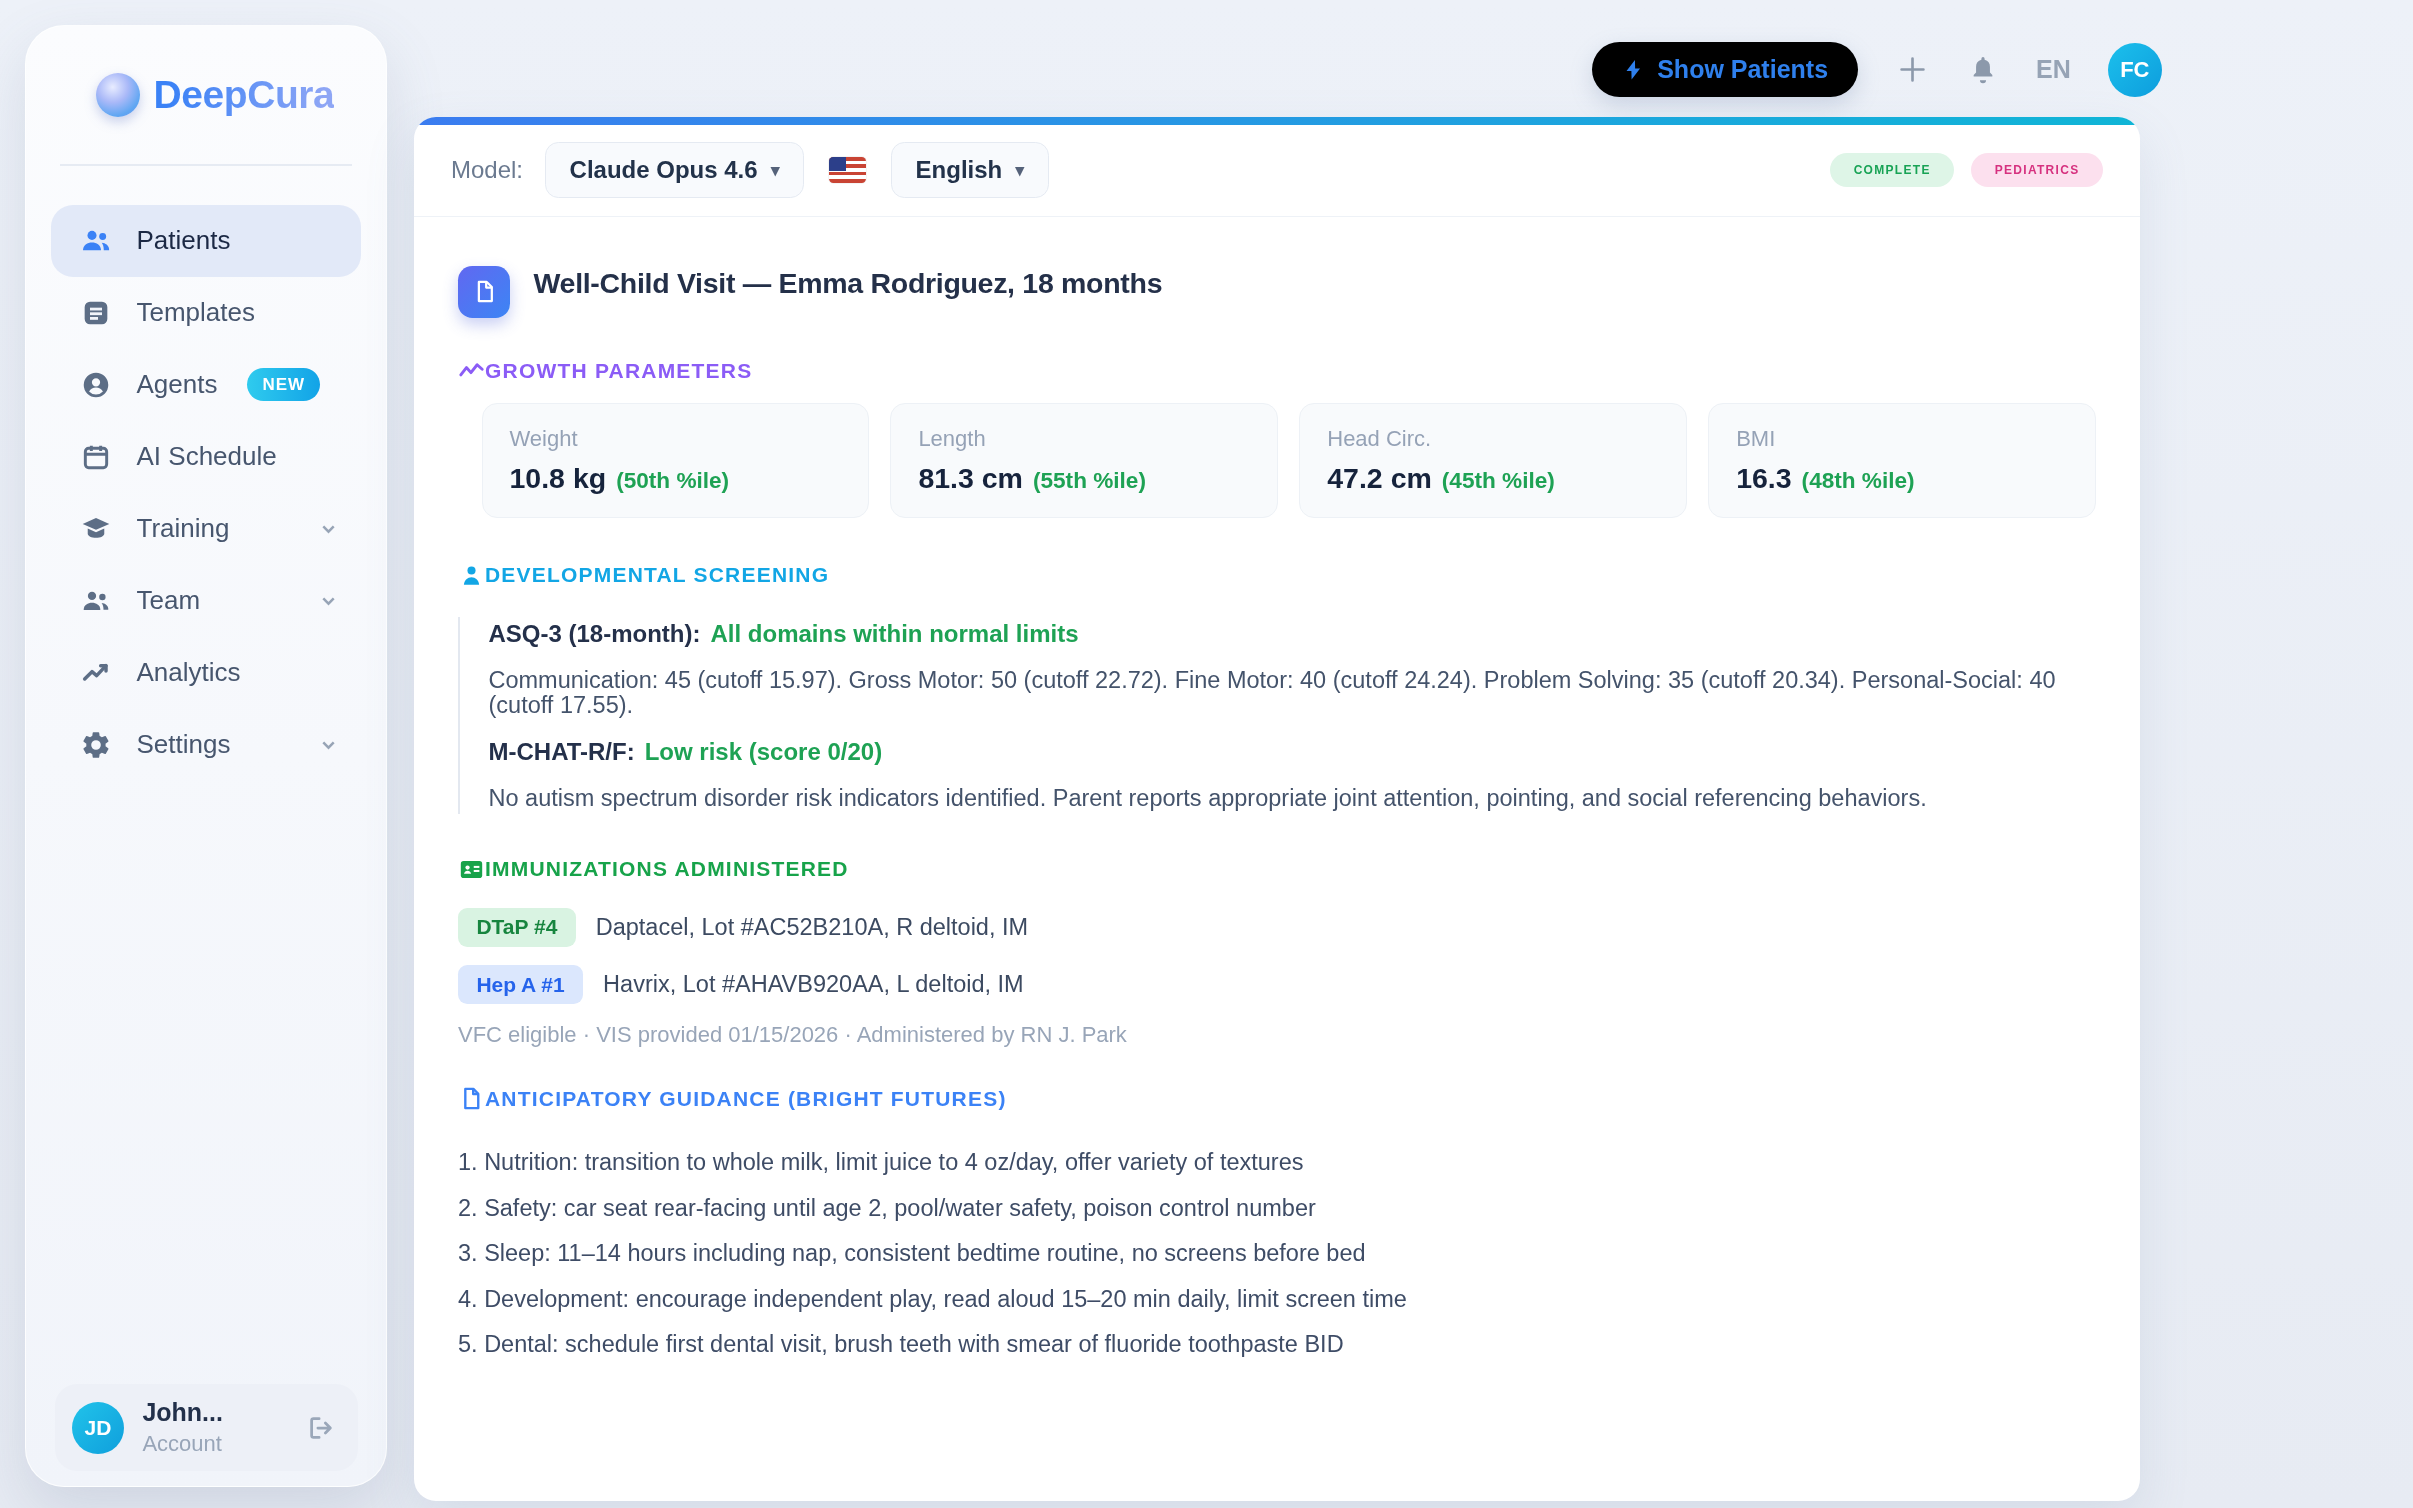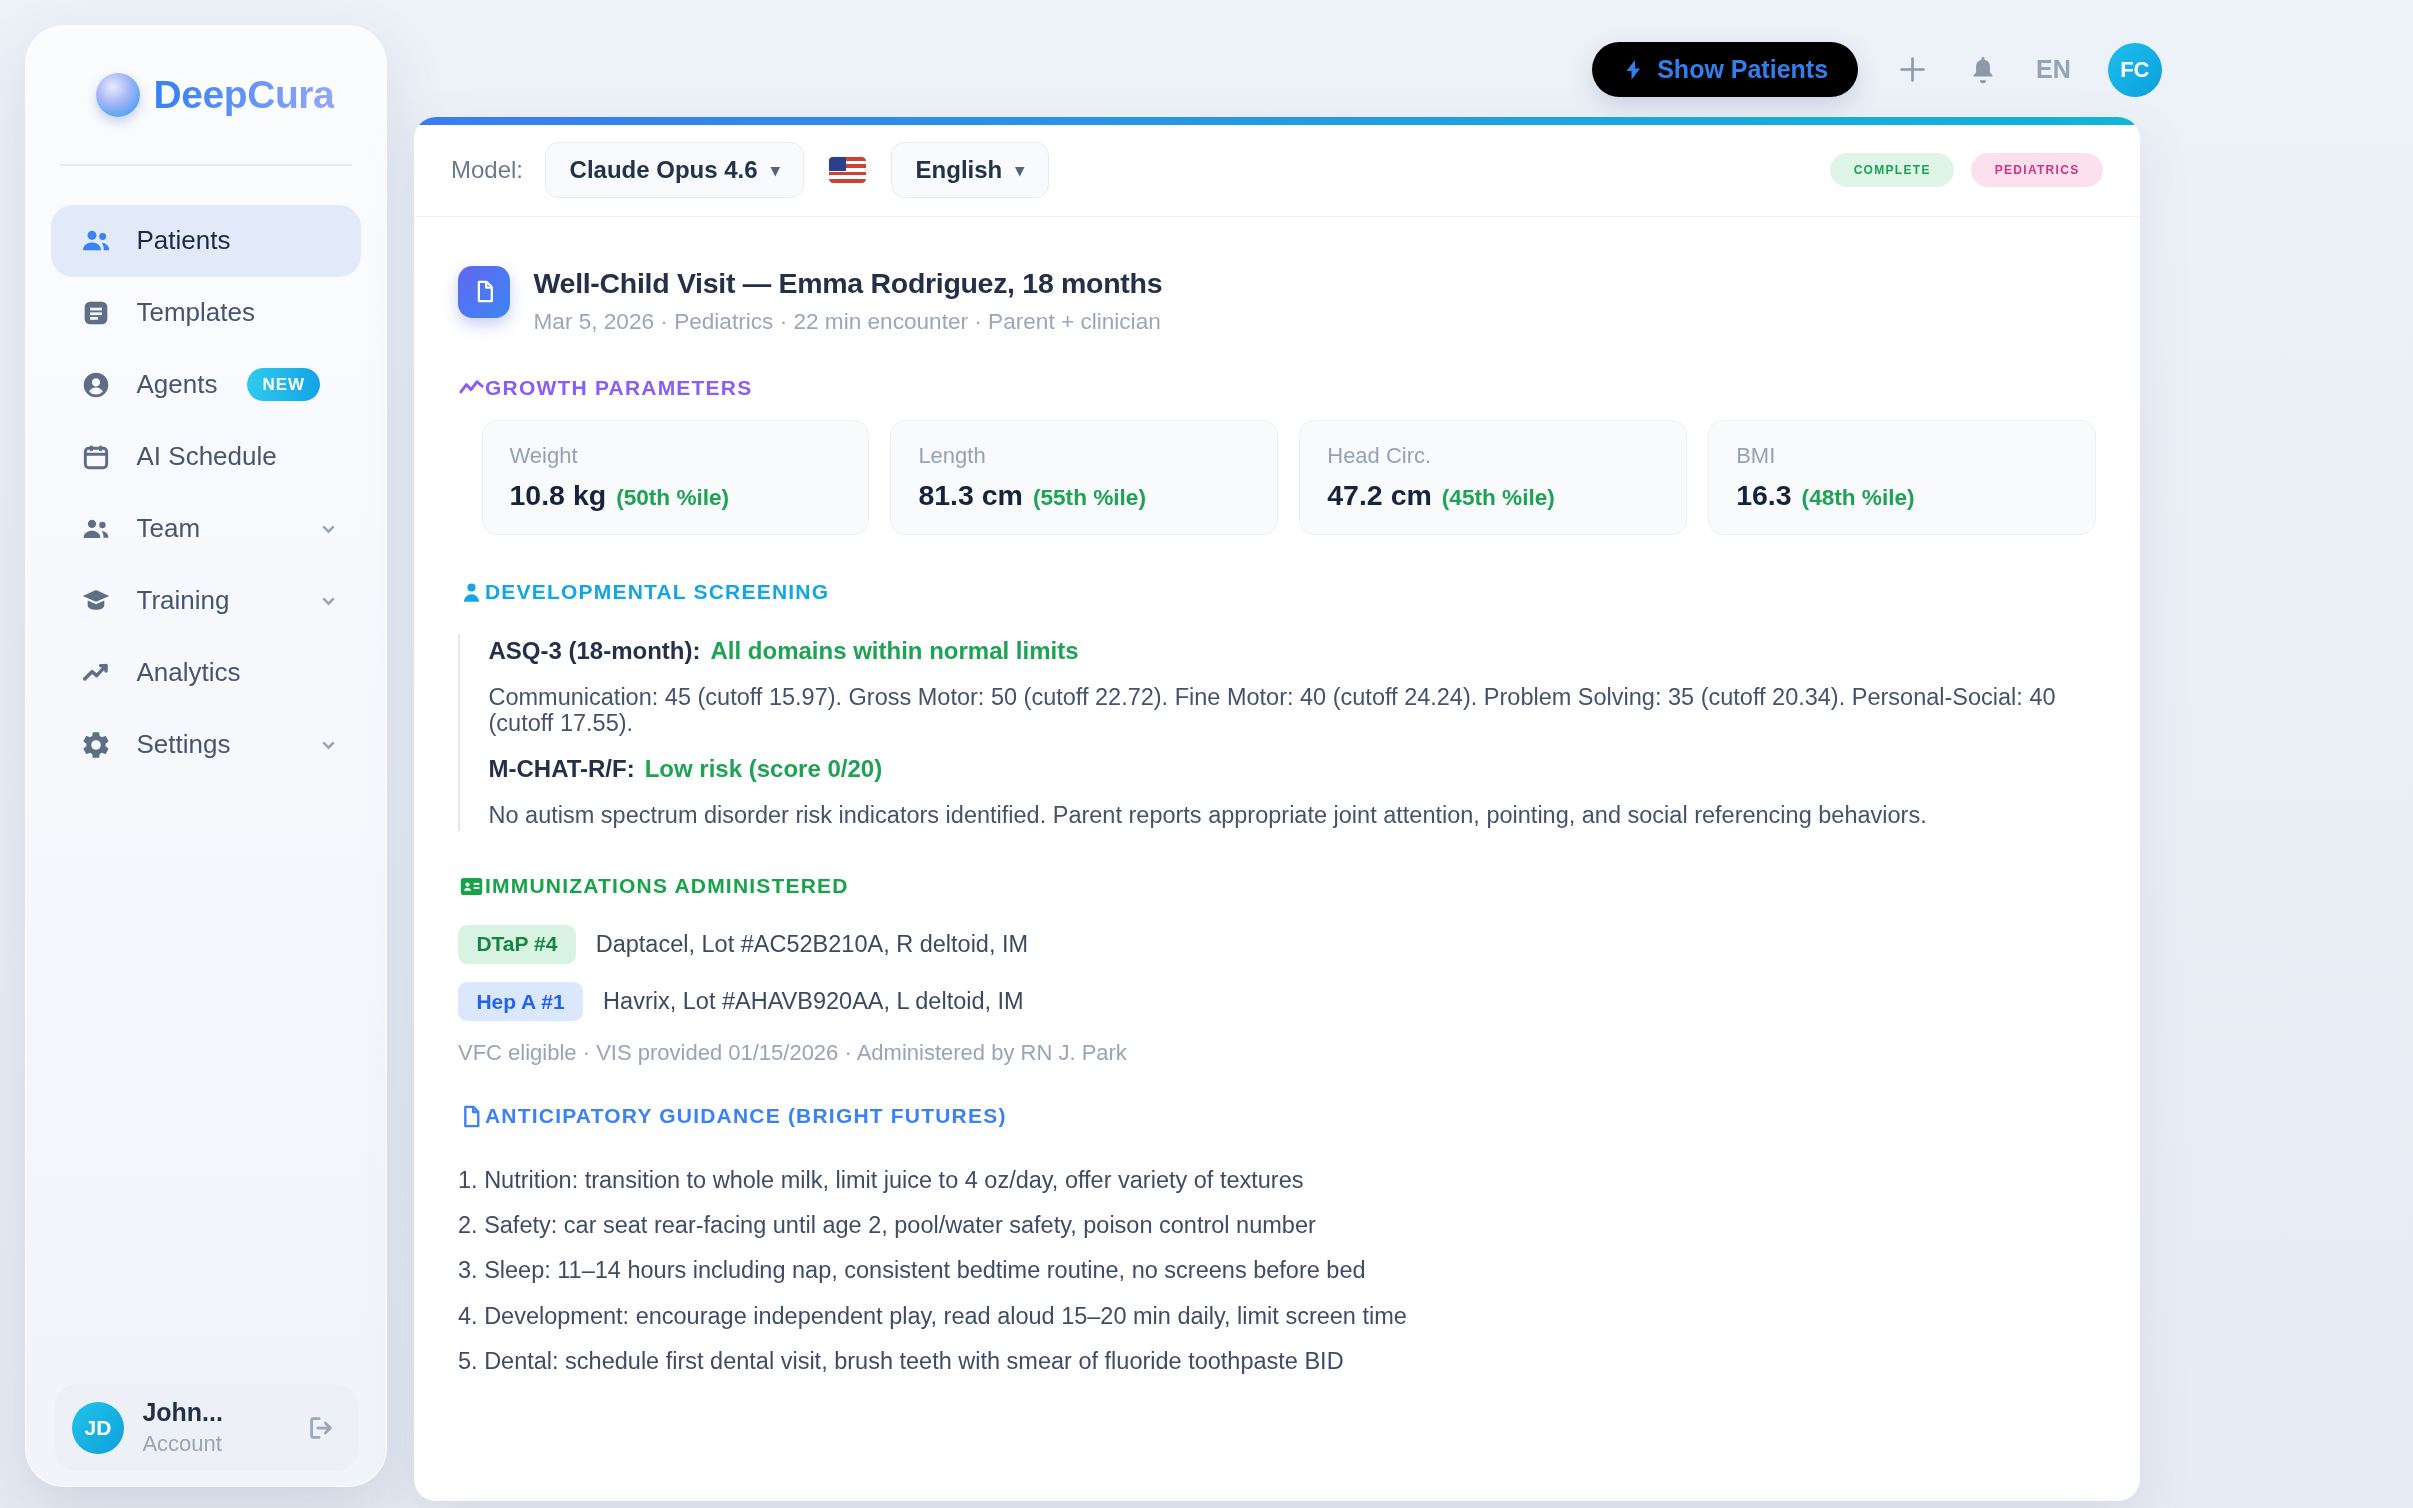--- a/index.html
+++ b/index.html
@@ -210,42 +210,42 @@
         <svg viewBox="0 0 24 24" fill="none" stroke="currentColor" stroke-width="2.2" width="100%" height="100%">
             <rect x="4" y="5.5" width="16" height="14.5" rx="2.5"></rect>
             <path d="M4 10h16M8.5 3.5v4M15.5 3.5v4"></path>
           </svg>
       </span>
       <span class="nv-label">AI Schedule</span>
     </div>
     <div class="nav-item">
       <span class="nv-icon">
         <svg viewBox="0 0 24 24" fill="currentColor" width="100%" height="100%">
+            <path d="M12 3.8l10 4.4-10 4.4L2 8.2z"></path>
+            <path d="M5.8 11.6v3.9c0 1.7 2.8 3.1 6.2 3.1s6.2-1.4 6.2-3.1v-3.9L12 14.4z"></path>
+          </svg>
+      </span>
+      <span class="nv-label">Training</span>
+      <span class="nv-spacer"></span>
+      <span class="nv-chevron">
+        <svg viewBox="0 0 24 24" fill="none" stroke="currentColor" stroke-width="2.4" width="100%" height="100%">
+            <path d="M7 10l5 5 5-5"></path>
+          </svg>
+      </span>
+    </div>
+    <div class="nav-item">
+      <span class="nv-icon">
+        <svg viewBox="0 0 24 24" fill="currentColor" width="100%" height="100%">
             <circle cx="9" cy="8.2" r="3.1"></circle>
             <path d="M2.8 18c.4-2.8 3-4.6 6.2-4.6s5.8 1.8 6.2 4.6v.7H2.8z"></path>
             <circle cx="16.8" cy="9" r="2.4"></circle>
             <path d="M16.2 13.5c2.6.3 4.7 1.8 5 4.1v.9h-3.6v-.6c0-1.6-.5-3.2-1.4-4.4z"></path>
           </svg>
       </span>
       <span class="nv-label">Team</span>
-      <span class="nv-spacer"></span>
-      <span class="nv-chevron">
-        <svg viewBox="0 0 24 24" fill="none" stroke="currentColor" stroke-width="2.4" width="100%" height="100%">
-            <path d="M7 10l5 5 5-5"></path>
-          </svg>
-      </span>
-    </div>
-    <div class="nav-item">
-      <span class="nv-icon">
-        <svg viewBox="0 0 24 24" fill="currentColor" width="100%" height="100%">
-            <path d="M12 3.8l10 4.4-10 4.4L2 8.2z"></path>
-            <path d="M5.8 11.6v3.9c0 1.7 2.8 3.1 6.2 3.1s6.2-1.4 6.2-3.1v-3.9L12 14.4z"></path>
-          </svg>
-      </span>
-      <span class="nv-label">Training</span>
       <span class="nv-spacer"></span>
       <span class="nv-chevron">
         <svg viewBox="0 0 24 24" fill="none" stroke="currentColor" stroke-width="2.4" width="100%" height="100%">
             <path d="M7 10l5 5 5-5"></path>
           </svg>
       </span>
     </div>
     <div class="nav-item">
       <span class="nv-icon">
         <svg viewBox="0 0 24 24" fill="none" stroke="currentColor" stroke-width="2.6" stroke-linecap="round" stroke-linejoin="round" width="100%" height="100%">
@@ -333,21 +333,20 @@
 
     <div class="patient-head">
       <div class="ph-icon">
         <svg viewBox="0 0 24 24" fill="none" stroke="currentColor" stroke-width="2" stroke-linejoin="round" width="100%" height="100%">
             <path d="M7 3.5h7l4.5 4.5v12.5H7z"></path>
             <path d="M13.5 3.5V8.5H18.5"></path>
           </svg>
       </div>
       <div>
         <div class="ph-title">Well-Child Visit — Emma Rodriguez, 18 months</div>
-        <div class="ph-meta">Mar 5, 2026 · Pediatrics · 22 min encounter · Parent + clinician</div>
       </div>
     </div>
 
     <div class="sec-head sec-purple">
       <svg viewBox="0 0 24 24" fill="none" stroke="currentColor" stroke-width="2.6" stroke-linecap="round" stroke-linejoin="round">
           <path d="M2.5 15l5-6.5 4 4.5 5.5-7 4.5 4"></path>
         </svg>
       <span>GROWTH PARAMETERS</span>
     </div>
     <div class="cards">

